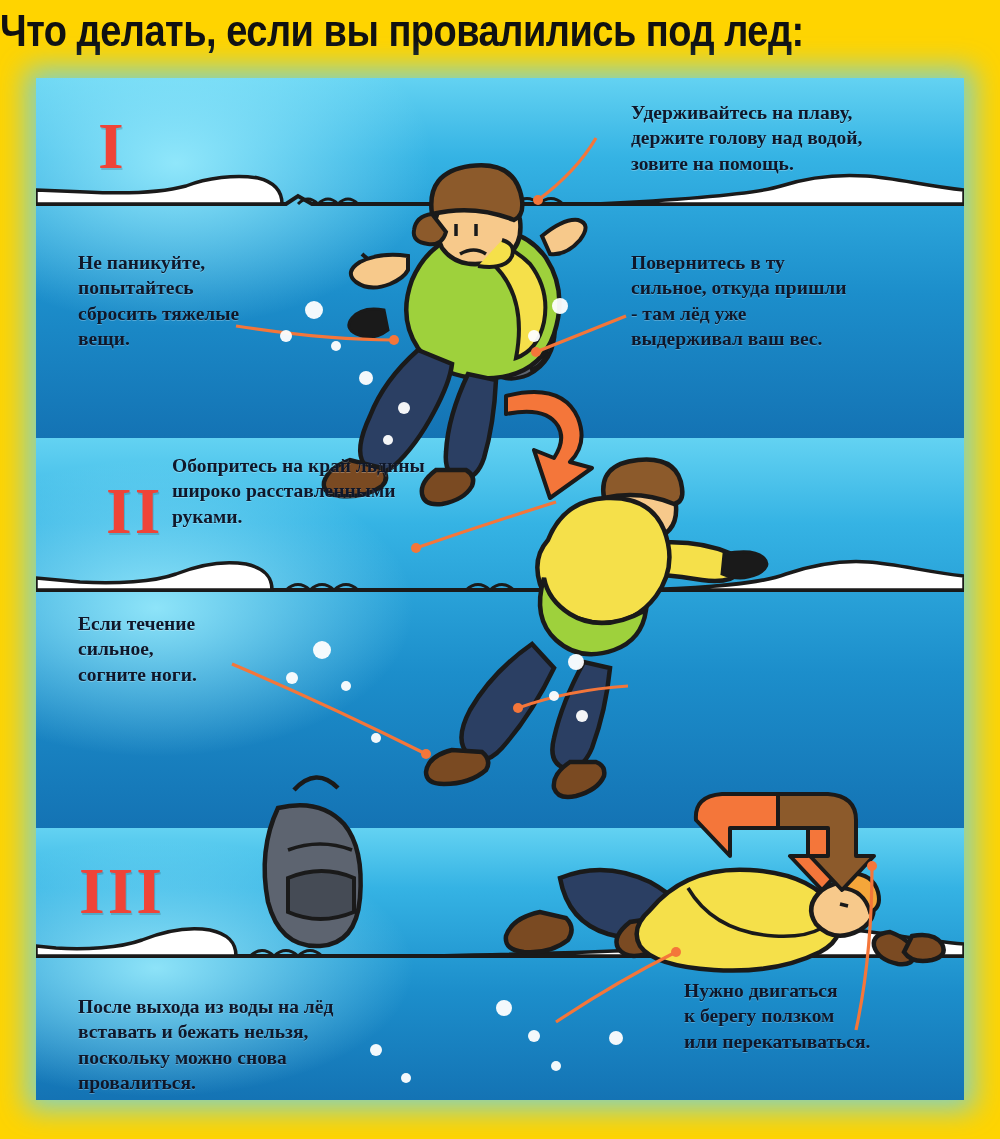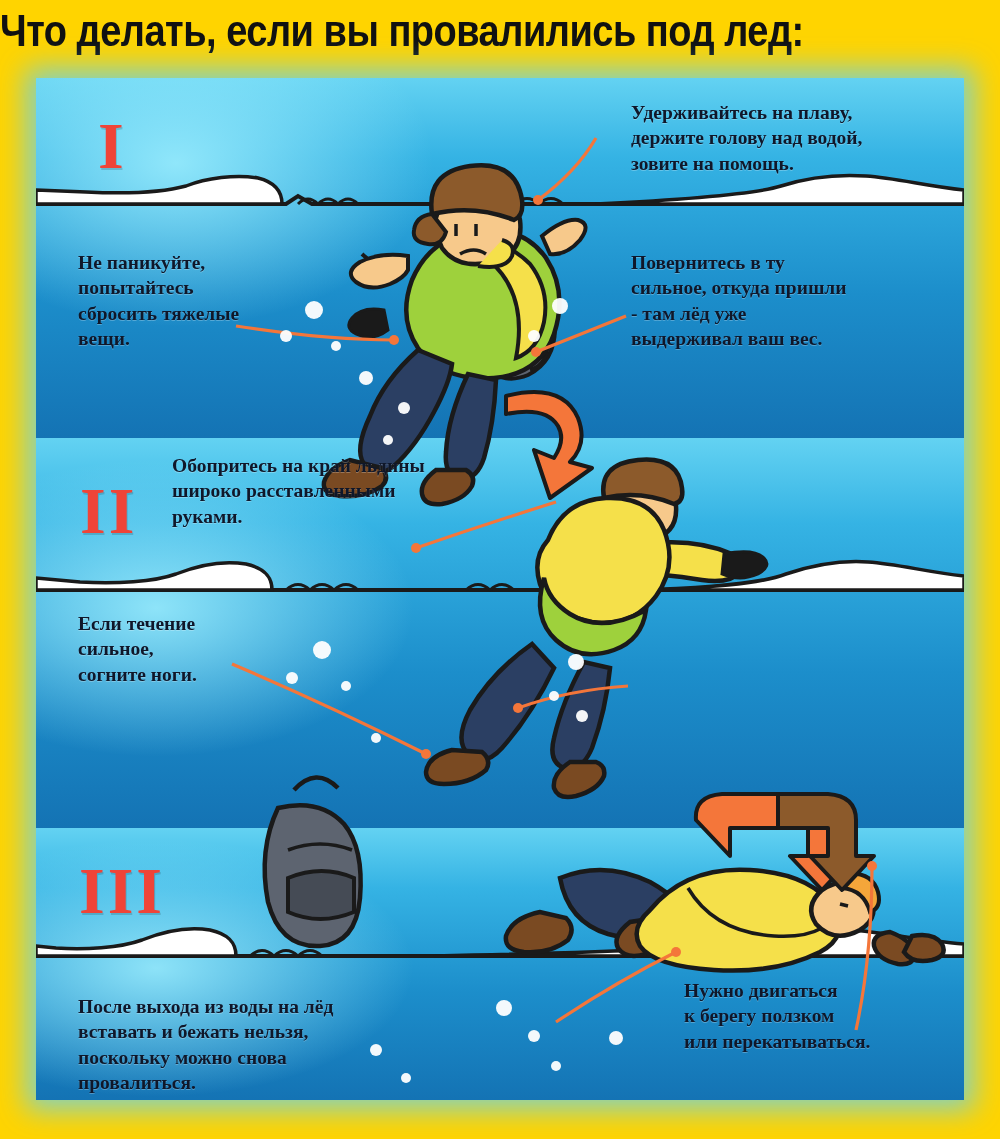--- a/index.html
+++ b/index.html
@@ -67,21 +67,21 @@
   .numeral {
     position: absolute;
     color: #ef4438;
     font-family: "Liberation Serif", serif;
     font-size: 66px;
     font-weight: bold;
     letter-spacing: 3px;
     text-shadow: 1px 2px 0 rgba(0,0,0,0.15);
   }
   .numeral.n1 { left: 62px; top: 30px; }
-  .numeral.n2 { left: 44px; top: 395px; }
+  .numeral.n2 { left: 70px; top: 395px; }
   .numeral.n3 { left: 43px; top: 775px; }
 
   
   .cap {
     position: absolute;
     color: #0f172a;
     font-family: "Liberation Serif", serif;
     font-weight: bold;
     font-size: 19.5px;
     line-height: 1.30;

